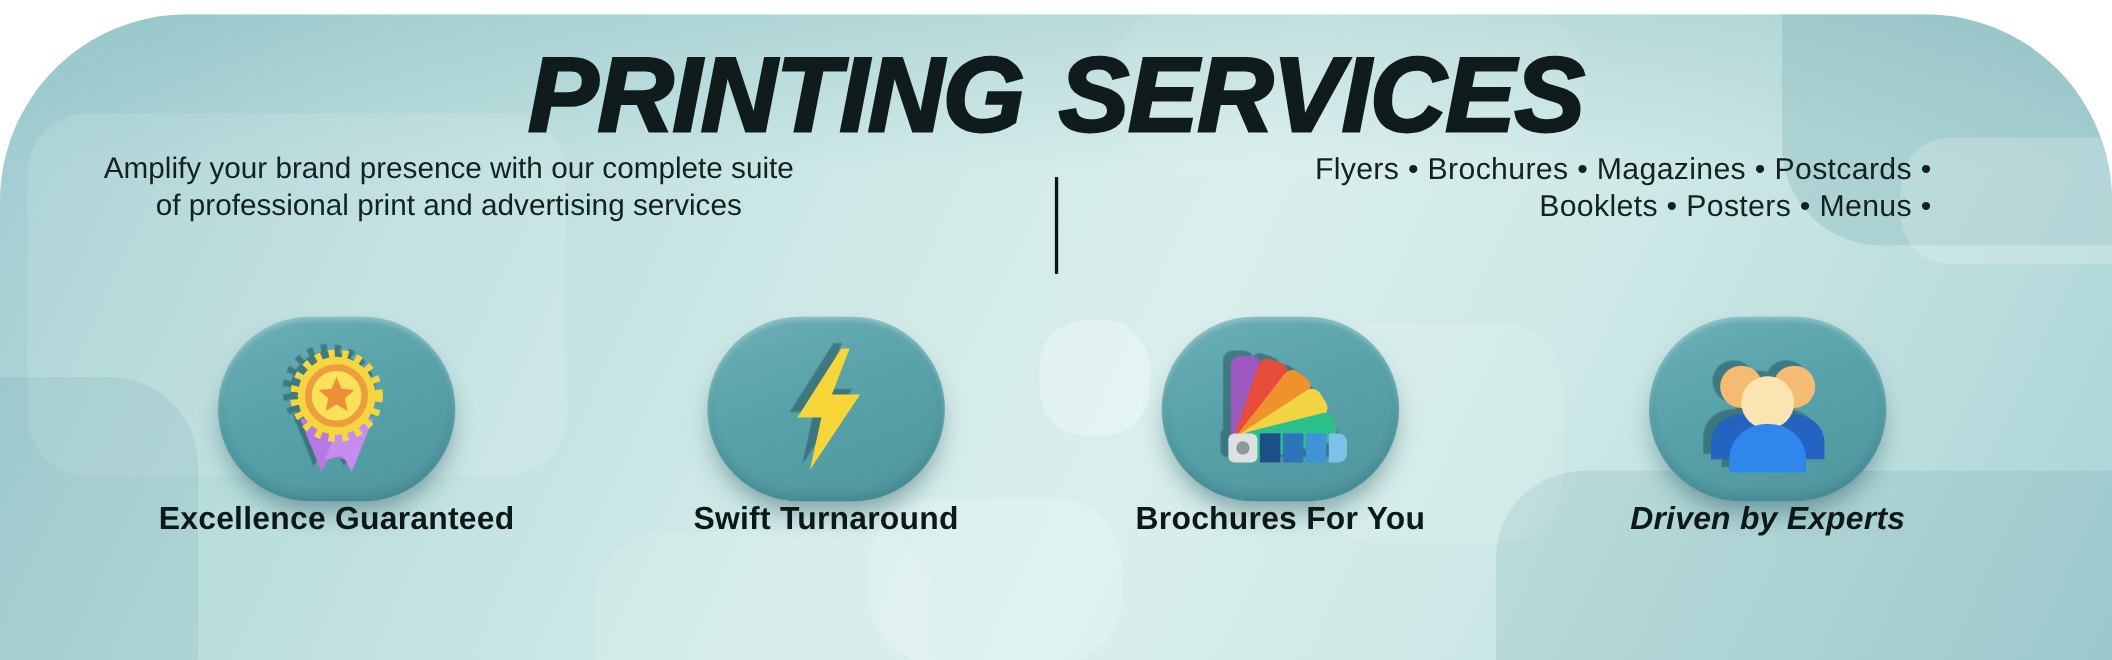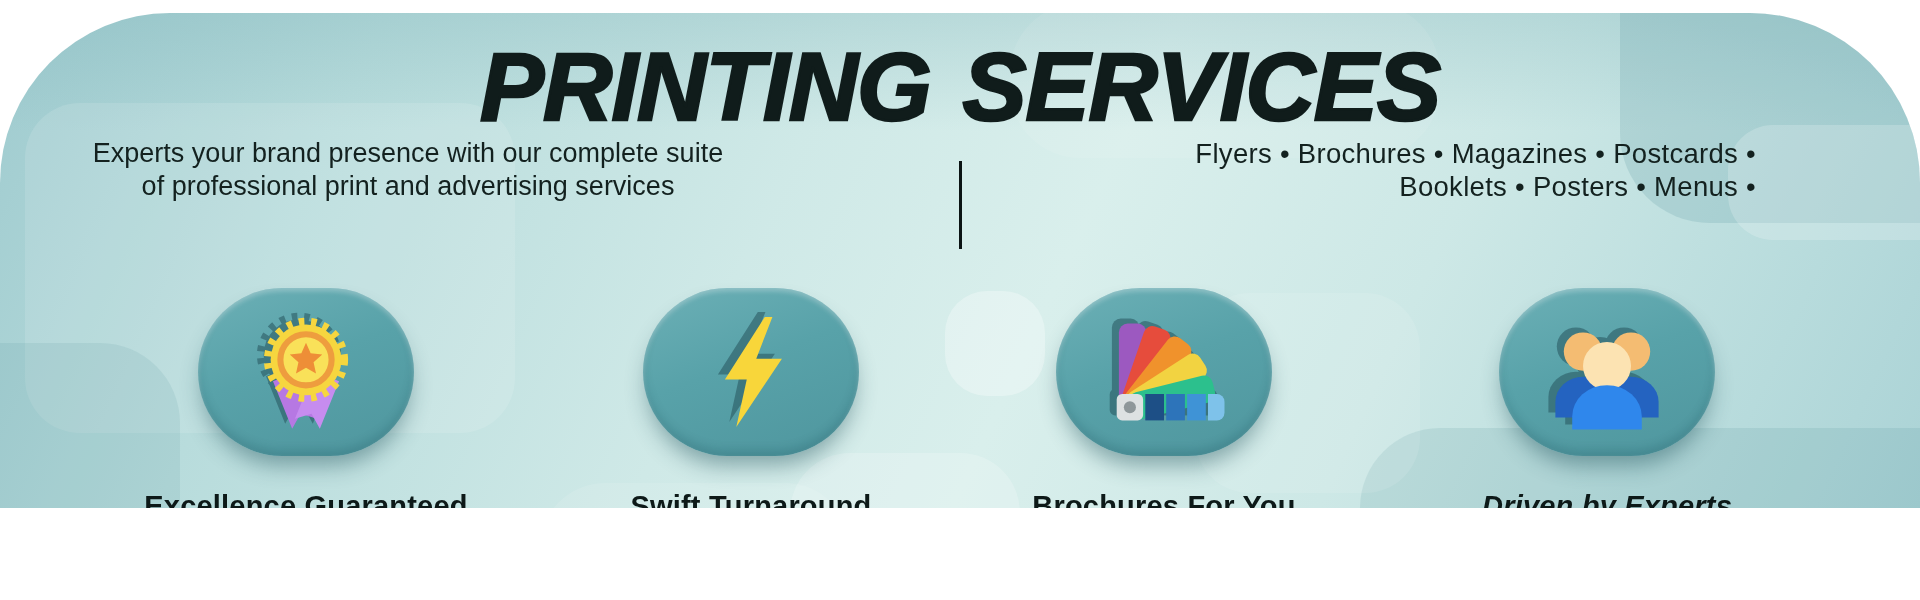--- a/index.html
+++ b/index.html
@@ -1,20 +1,20 @@
 <!DOCTYPE html>
 <html><head>
 <meta charset="utf-8">
 <style>
   * { margin:0; padding:0; box-sizing:border-box; }
   html,body { background:#ffffff; }
   body { font-family:"Liberation Sans", sans-serif; }
 
   .stage{
-    position:relative; width:1920px; height:508px;
+    position:relative; width:1920px; height:600px;
     background:#ffffff; overflow:hidden;
   }
 
   
   .card{
     position:absolute; left:0; right:0; top:13px; bottom:0;
     border-radius:170px 170px 0 0;
     overflow:hidden;
     background:
       linear-gradient(180deg, rgba(124,178,184,0.30) 0%, rgba(124,178,184,0.00) 24%),
@@ -75,21 +75,20 @@
     background:linear-gradient(160deg, #6cb0b6 0%, #58a2a9 45%, #4f969e 100%);
     box-shadow:
       0 14px 22px -5px rgba(25,75,85,0.45),
       inset 0 3px 5px rgba(255,255,255,0.30),
       inset 0 -6px 10px rgba(10,60,70,0.18);
     display:flex; align-items:center; justify-content:center;
   }
   .badge svg{ filter:drop-shadow(-7px -5px 0 rgba(38,84,92,0.55)); }
 
   .feature-label{
-    margin-top:34px;
     font-size:29px; font-weight:bold; letter-spacing:0.2px;
     color:#0d1918; text-align:center; white-space:nowrap;
   }
 </style>
 </head>
 <body>
 
 <div class="stage">
   <div class="card">
 
@@ -100,21 +99,21 @@
     <div class="shape s6"></div>
     <div class="shape s7"></div>
     <div class="shape s8"></div>
     <div class="shape s10"></div>
     <div class="shape s2"></div>
     <div class="shape s3"></div>
 
     <h1 class="title">PRINTING SERVICES</h1>
 
     <p class="tagline">
-      <span>Experts your brand presence with our complete suite</span><br>
+      <span>Amplify your brand presence with our complete suite</span><br>
       <span>of professional print and advertising services</span>
     </p>
 
     <div class="v-divider"></div>
 
     <p class="services">
       <span>Flyers • Brochures • Magazines • Postcards •</span><br>
       <span>Booklets • Posters • Menus •</span>
     </p>
 

